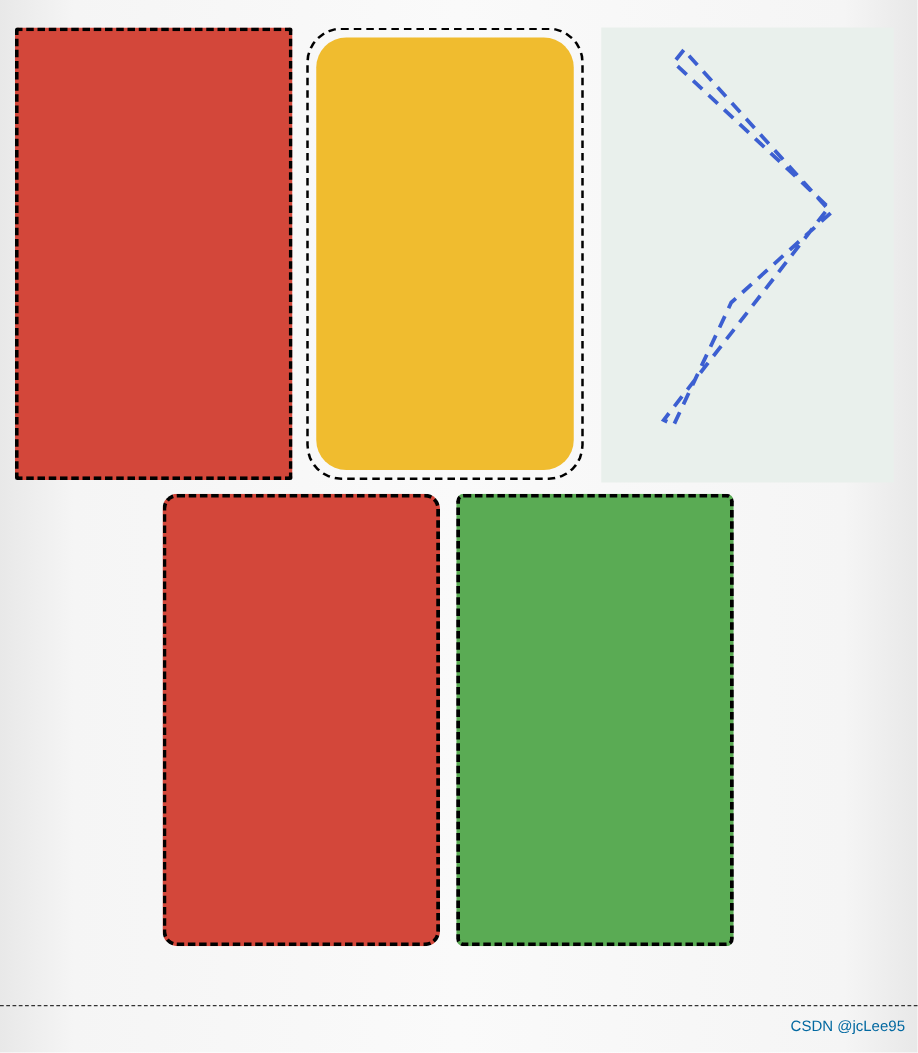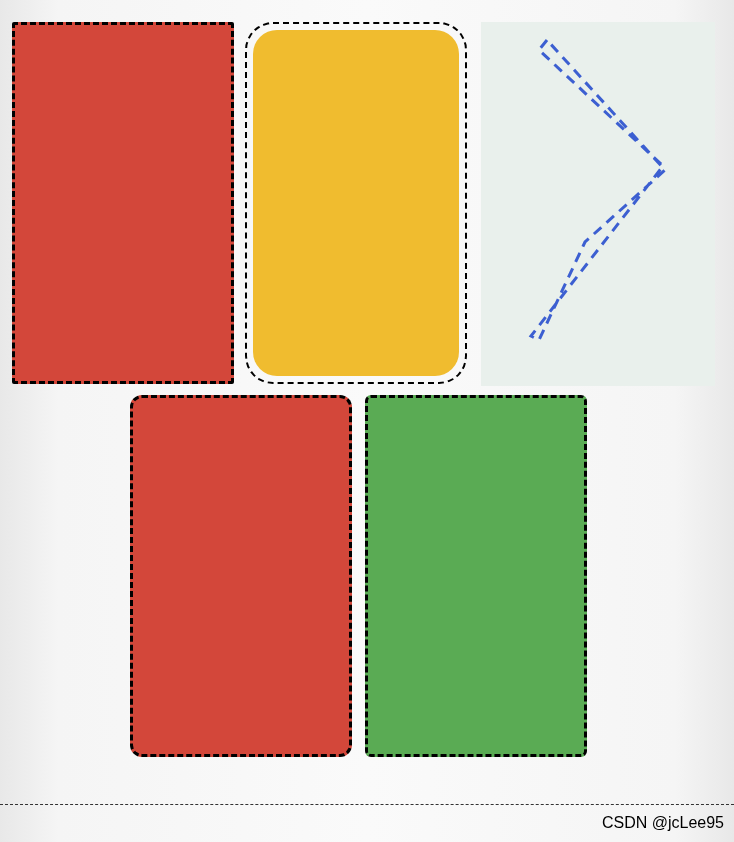--- a/index.html
+++ b/index.html
@@ -89,22 +89,22 @@
       position: absolute;
       left: 0;
       right: 0;
       top: 804px;
       border-top: 1px dashed #333;
     }
     .watermark {
       position: absolute;
       right: 10px;
       top: 814px;
-      font-size: 16px;
-      color: #000000;
+      font-size: 12px;
+      color: #0369a1;
     }
   </style>
 </head>
 <body>
 
 <div class="container">
 
   <div class="shape-box red-box-1"></div>
 
   <div class="shape-box yellow-box">

